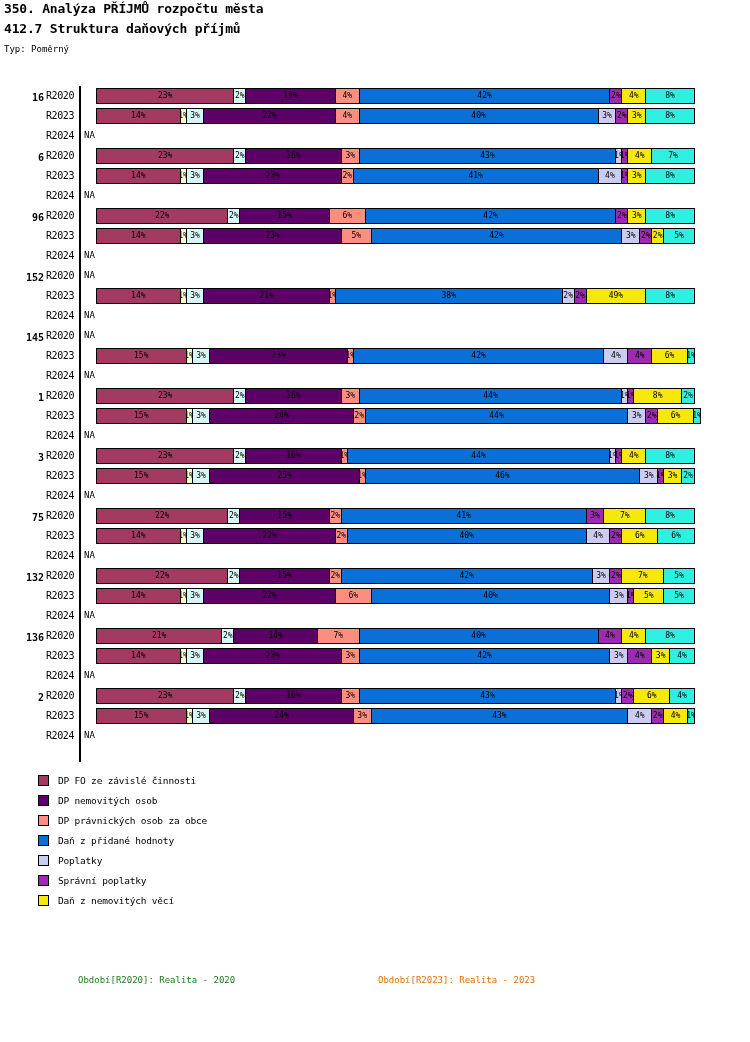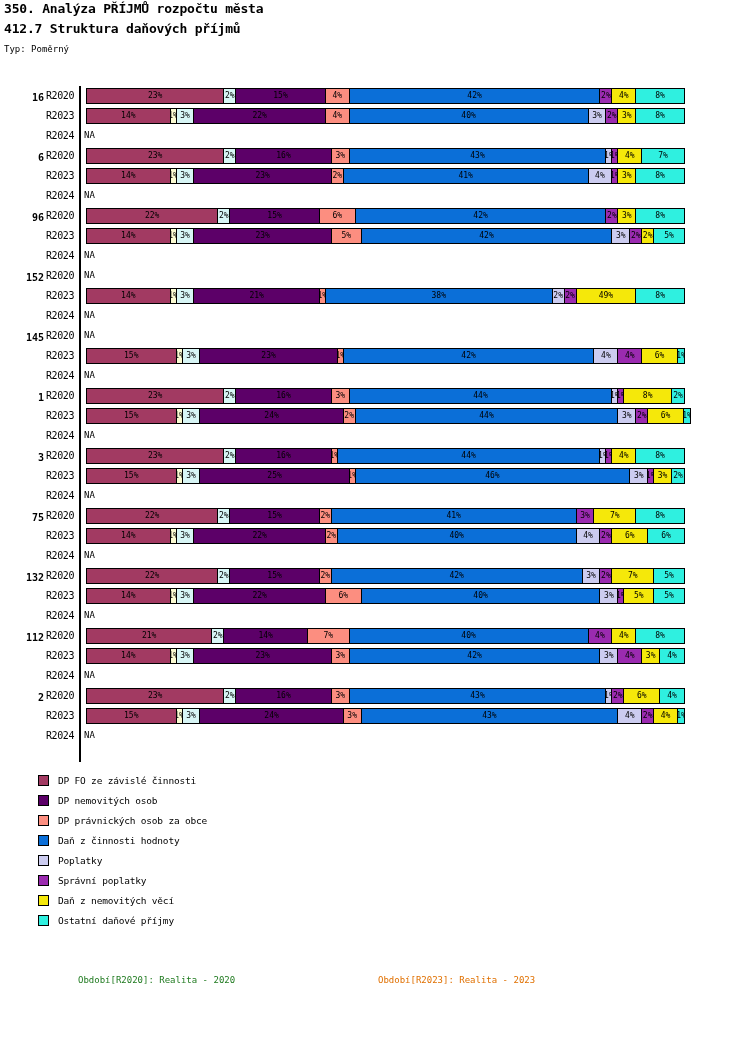--- a/index.html
+++ b/index.html
@@ -12,21 +12,21 @@
   #title1{top:1px;font-size:13px;font-weight:bold;letter-spacing:-0.2px;}
   #title2{top:21px;font-size:13px;font-weight:bold;letter-spacing:-0.2px;}
   #typ{top:44px;font-size:9px;}
 
   #plot{position:absolute;left:0;top:86px;width:750px;height:676px;}
   .group{position:relative;height:60px;}
   .grp-id{position:absolute;left:0;width:44px;text-align:right;font-size:10px;font-weight:bold;top:6px;}
   .rowline{position:relative;height:20px;}
   .rowlbl{position:absolute;left:46px;width:33px;text-align:left;font-size:10px;top:4px;letter-spacing:-0.4px;}
   .axis{position:absolute;left:79px;top:0;width:2px;height:100%;background:#000;}
-  .bar{position:absolute;left:86px;top:2px;height:16px;box-sizing:border-box;border:1px solid #000;display:flex;}
+  .bar{position:absolute;left:96px;top:2px;height:16px;box-sizing:border-box;border:1px solid #000;display:flex;}
   .seg{position:relative;height:100%;box-sizing:border-box;border-right:1px solid #000;overflow:hidden;
        display:flex;align-items:center;justify-content:center;}
   .seg:last-child{border-right:none;}
   .seg span{font-size:8px;line-height:8px;white-space:nowrap;color:#000;}
   .na{position:absolute;left:84px;top:4px;font-size:9px;}
 
   #groupaxis{position:absolute;left:79px;top:86px;width:2px;height:676px;background:#000;}
 
   #legend{position:absolute;left:38px;top:770px;width:400px;}
   .leg-item{height:20px;display:flex;align-items:center;}
@@ -669,21 +669,21 @@
           </div>
         </div>
       </div>
       <div class="rowline">
         <div class="rowlbl">R2024</div>
         <div class="axis"></div>
         <div class="na">NA</div>
       </div>
     </div>
     <div class="group">
-      <div class="grp-id">112</div>
+      <div class="grp-id">136</div>
       <div class="rowline">
         <div class="rowlbl">R2020</div>
         <div class="axis"></div>
         <div class="bar" style="width: 599px;">
           <div class="seg" title="DP FO ze závislé činnosti: 21%" style="background: rgb(162, 58, 98); width: 125.79px;">
             <span>21%</span>
           </div>
           <div class="seg" title="DPFO vybíraná srážkou: 2%" style="background: rgb(215, 245, 245); width: 11.98px;">
             <span>2%</span>
           </div>
@@ -836,37 +836,33 @@
     <div class="leg-item">
       <span class="sw" style="background: rgb(92, 0, 104);"></span>
       <span class="leg-txt">DP nemovitých osob</span>
     </div>
     <div class="leg-item">
       <span class="sw" style="background: rgb(252, 142, 128);"></span>
       <span class="leg-txt">DP právnických osob za obce</span>
     </div>
     <div class="leg-item">
       <span class="sw" style="background: rgb(11, 111, 216);"></span>
-      <span class="leg-txt">Daň z činnosti hodnoty</span>
+      <span class="leg-txt">Daň z přidané hodnoty</span>
     </div>
     <div class="leg-item">
       <span class="sw" style="background: rgb(204, 204, 240);"></span>
       <span class="leg-txt">Poplatky</span>
     </div>
     <div class="leg-item">
       <span class="sw" style="background: rgb(155, 43, 176);"></span>
       <span class="leg-txt">Správní poplatky</span>
     </div>
     <div class="leg-item">
       <span class="sw" style="background: rgb(245, 232, 10);"></span>
       <span class="leg-txt">Daň z nemovitých věcí</span>
-    </div>
-    <div class="leg-item">
-      <span class="sw" style="background: rgb(47, 240, 224);"></span>
-      <span class="leg-txt">Ostatní daňové příjmy</span>
     </div>
   </div>
 
 <div id="footer">
   <div class="f-row">
     <span class="f-a" style="color: rgb(31, 122, 31);">Období[R2020]: Realita - 2020</span>
     <span class="f-b" style="color: rgb(224, 112, 0);">Období[R2023]: Realita - 2023</span>
   </div>
 </div>
 

